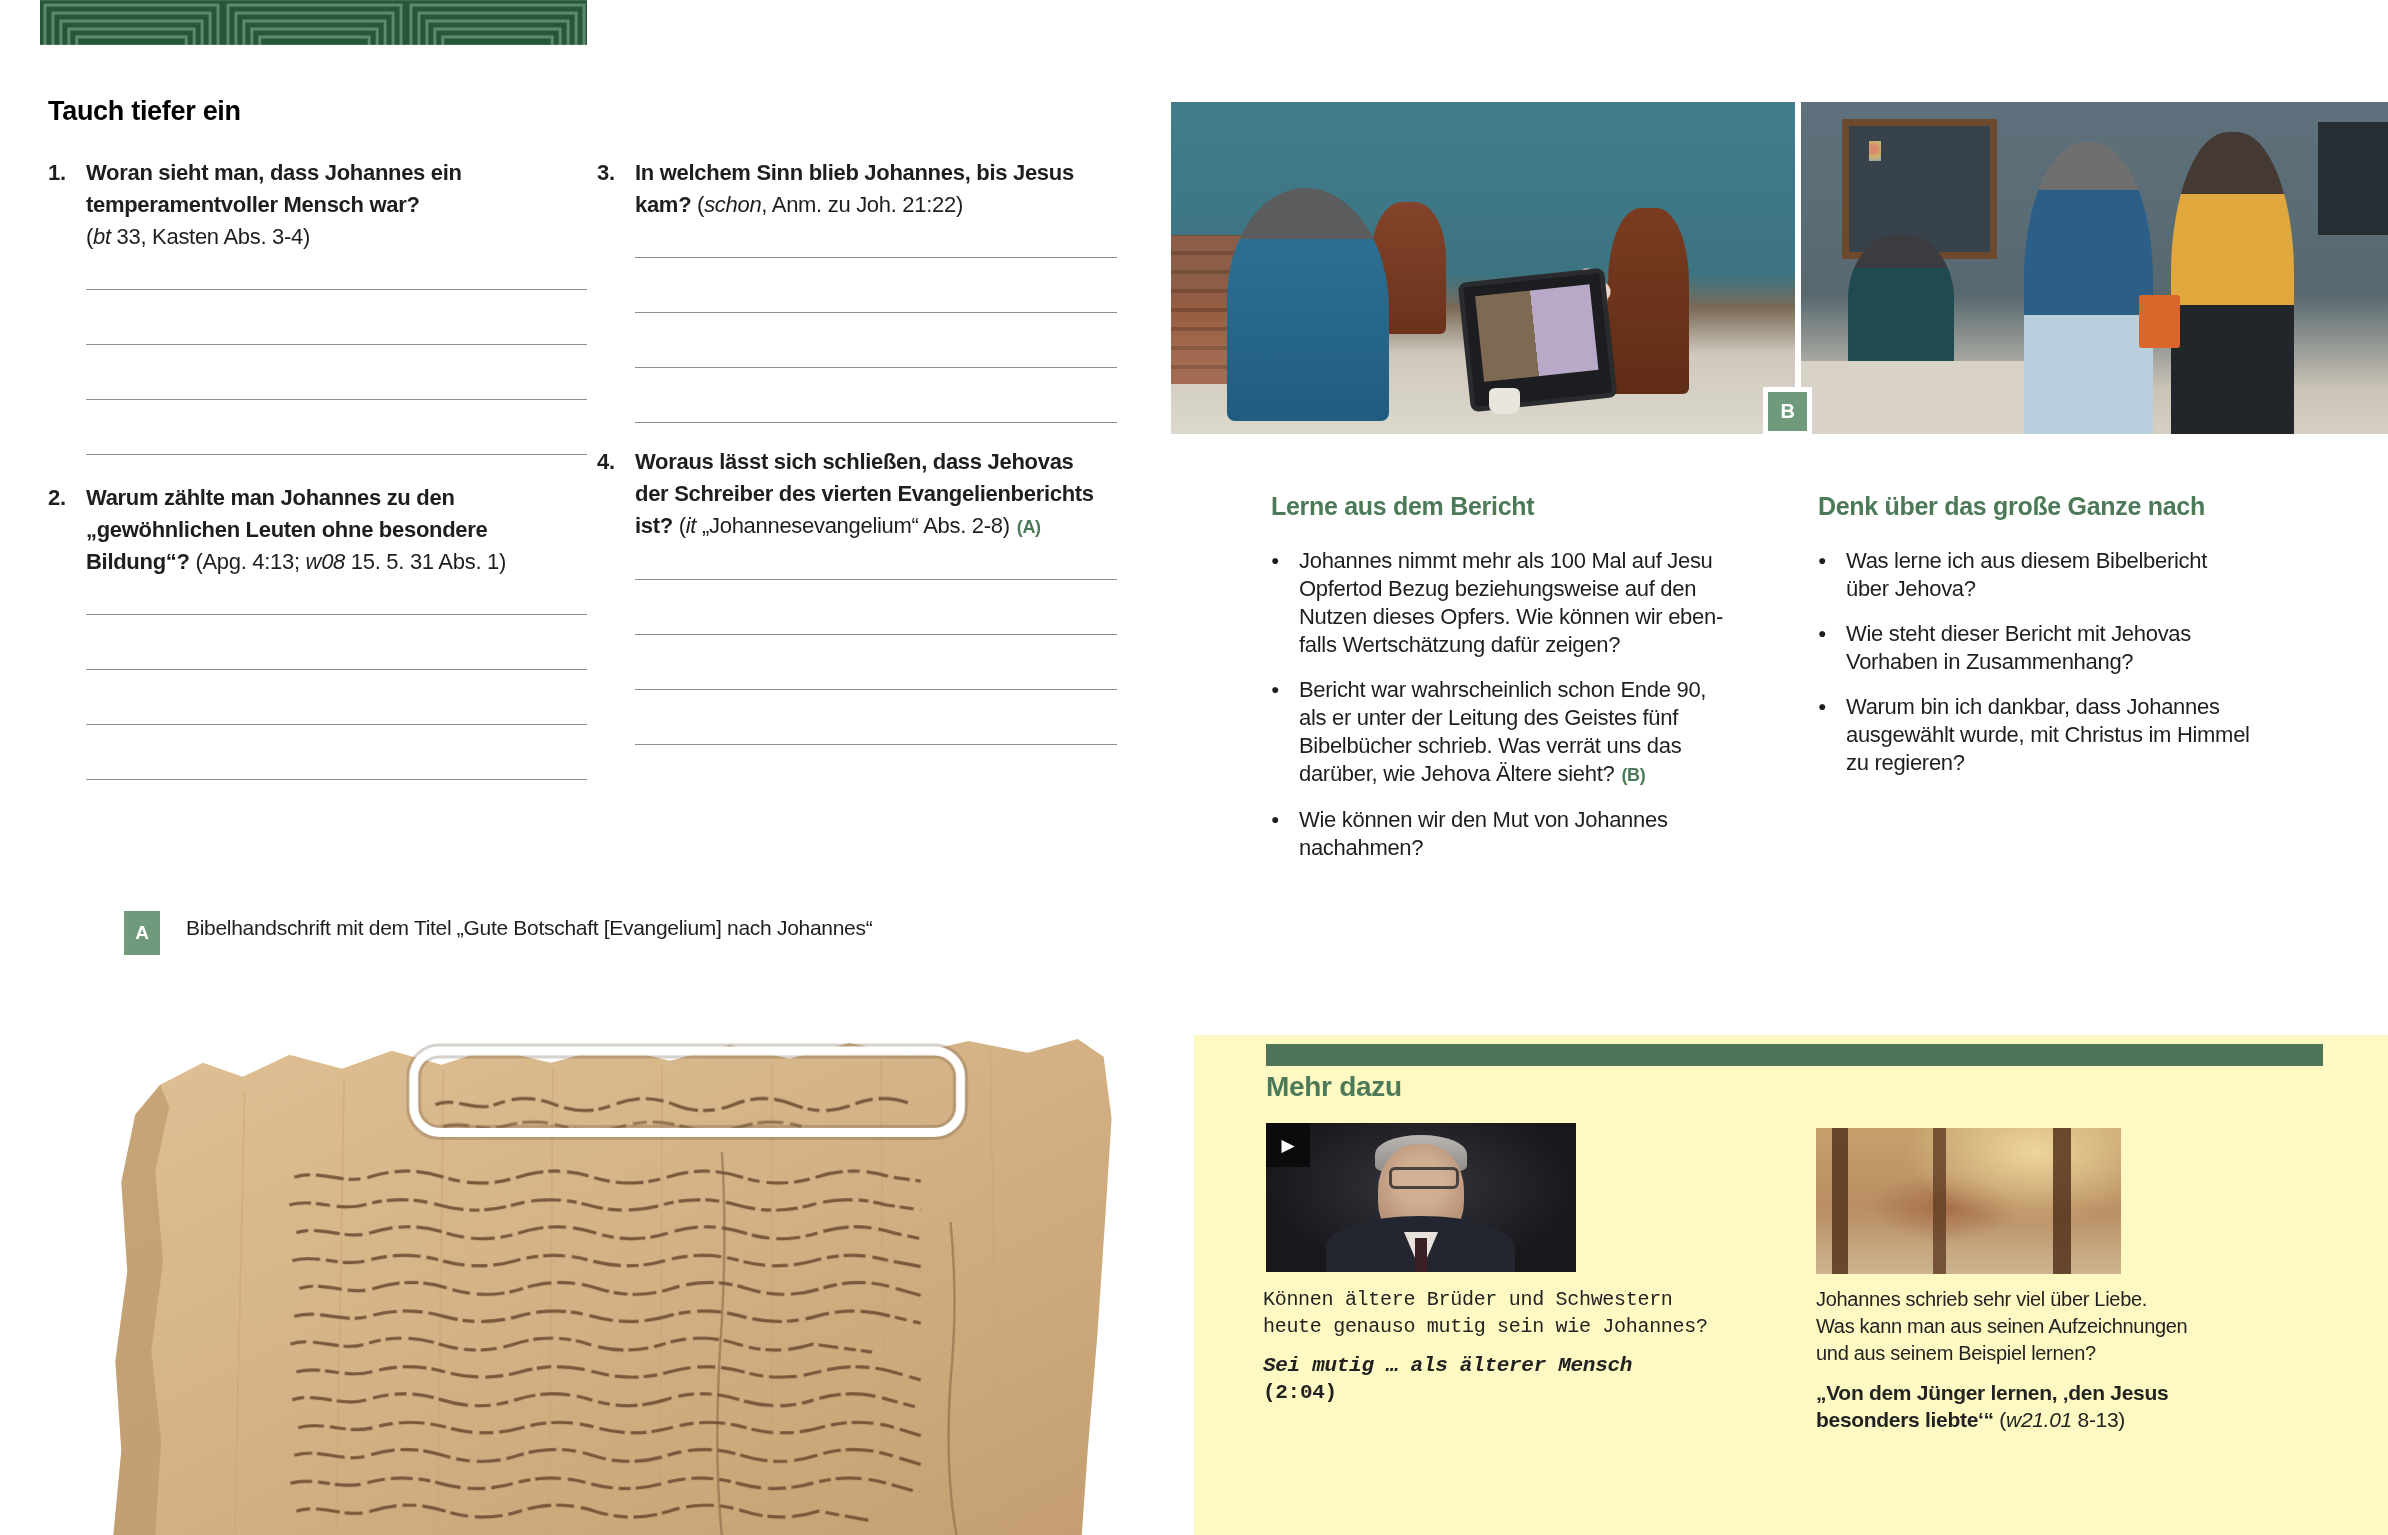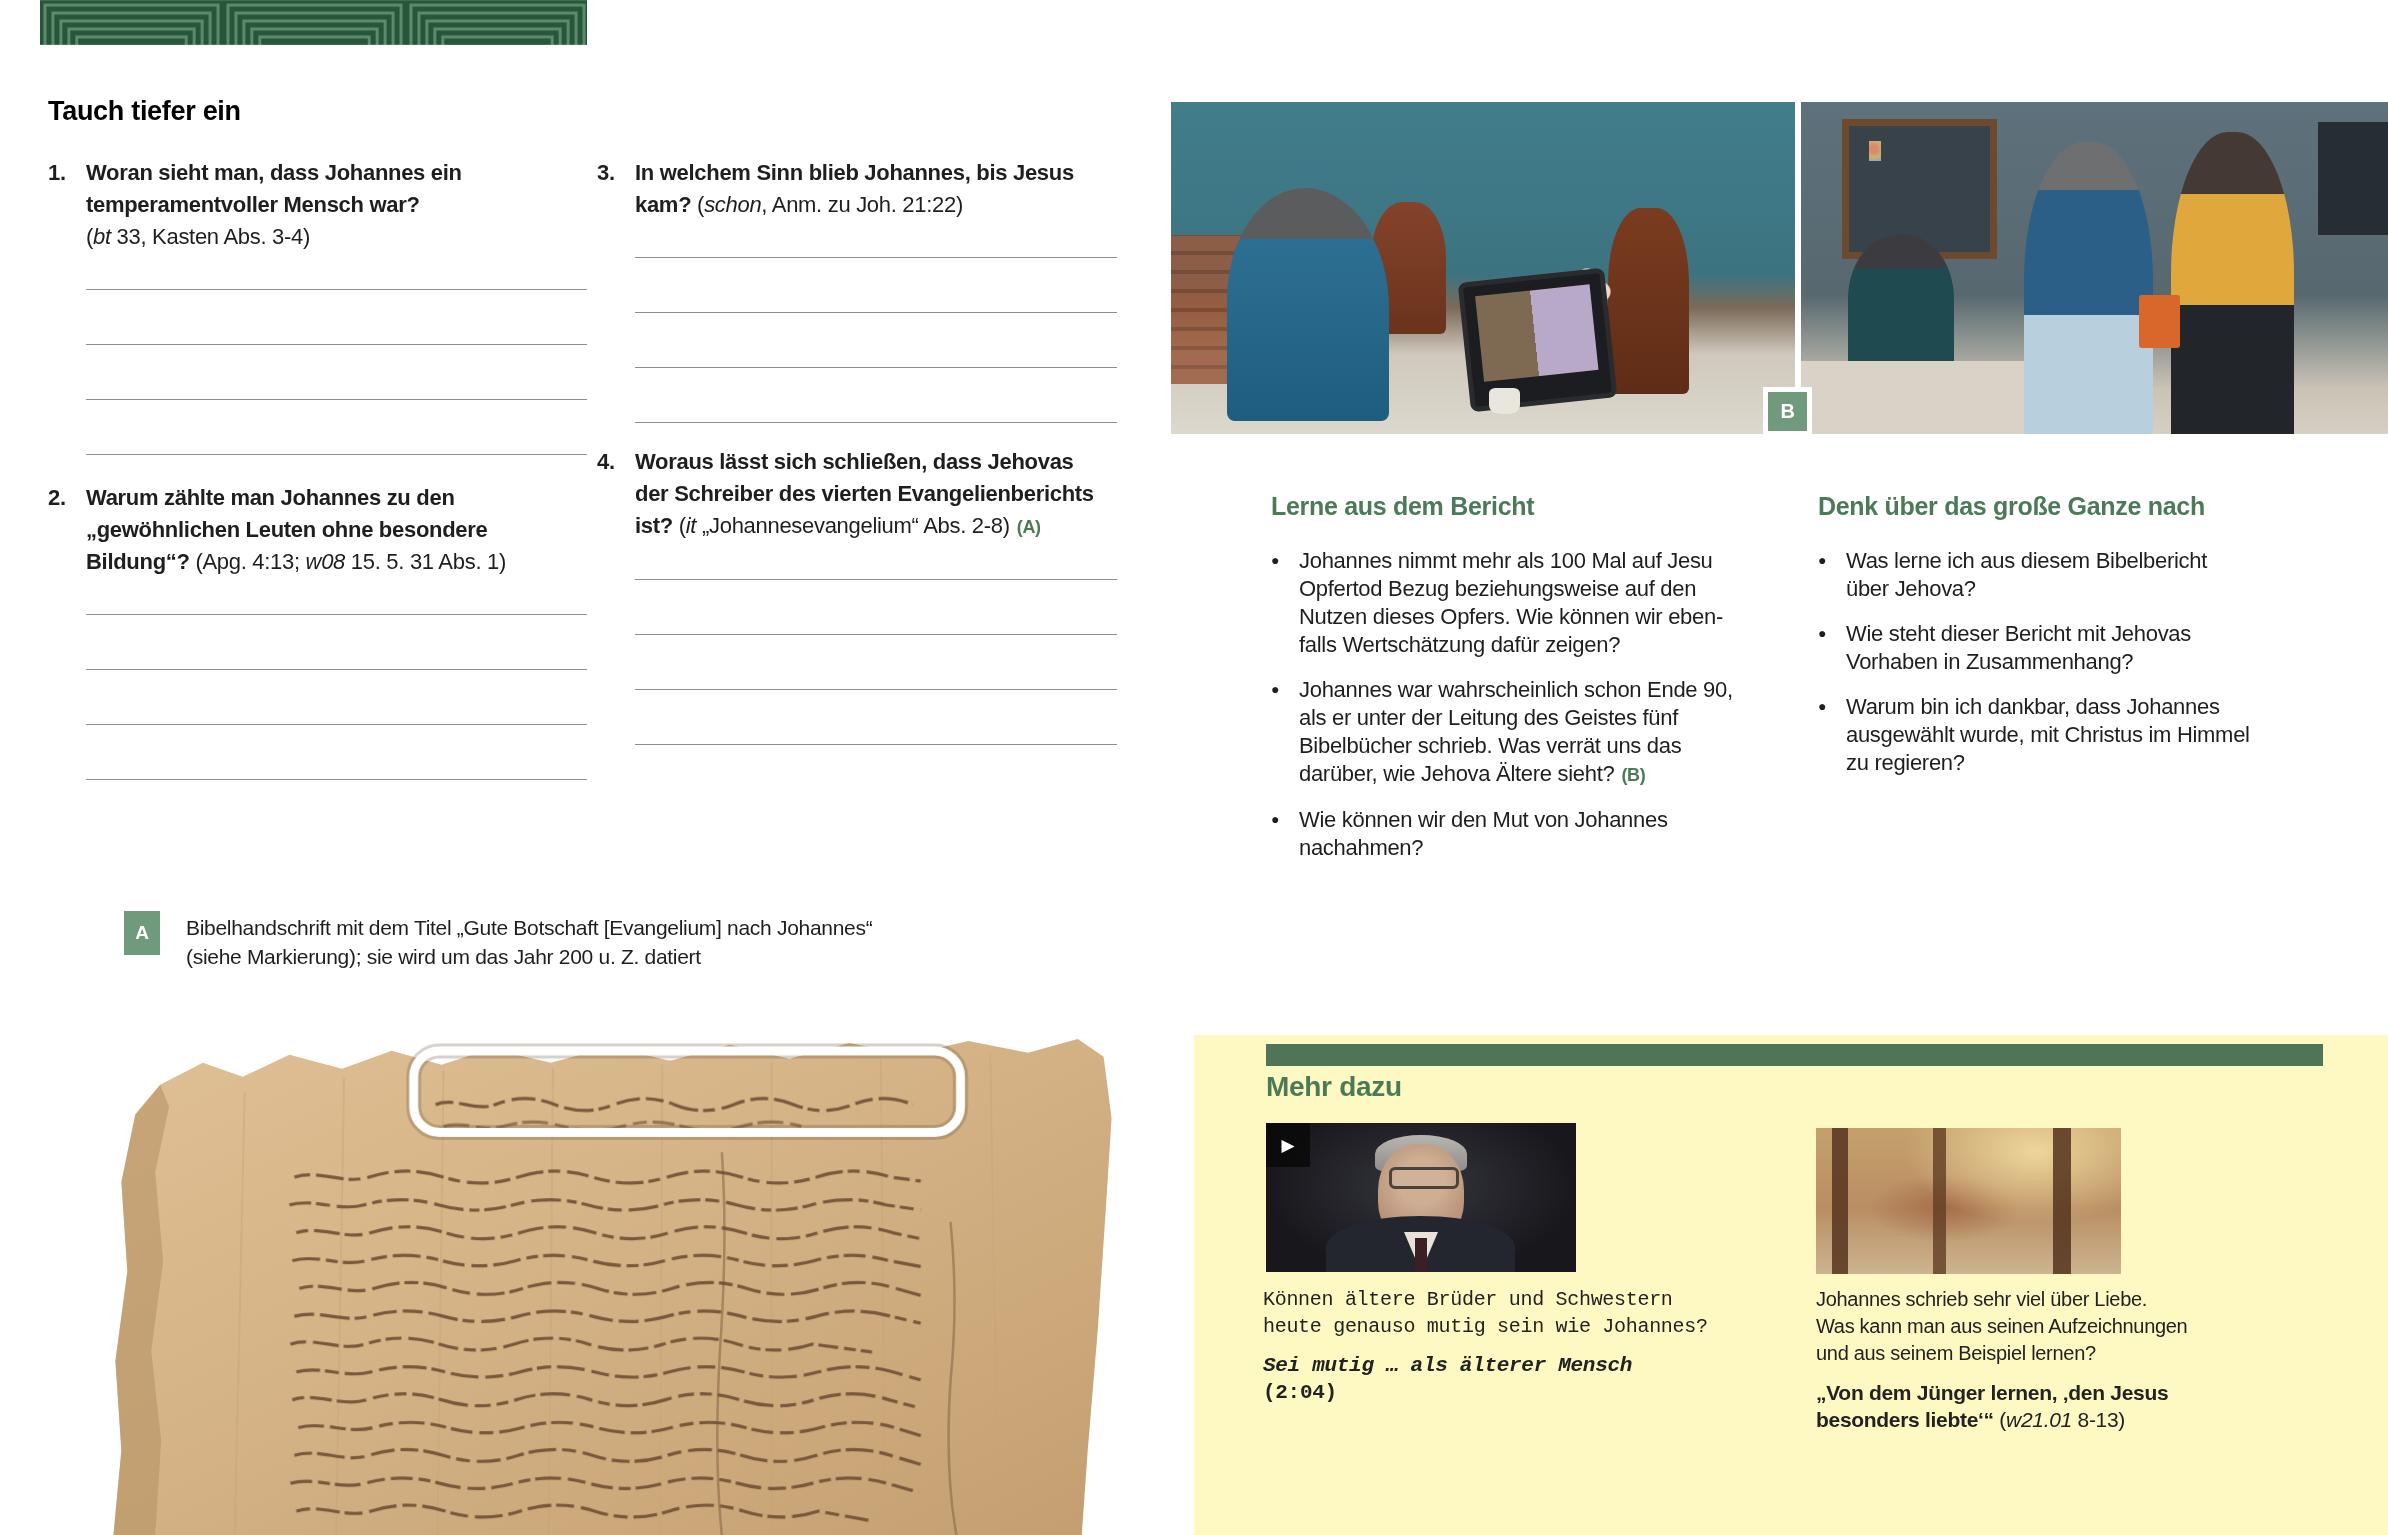--- a/index.html
+++ b/index.html
@@ -249,21 +249,21 @@
         <div class="btext">
           <div class="rline"><span class="s-n">Johannes nimmt mehr als 100 Mal auf Jesu</span></div>
           <div class="rline"><span class="s-n">Opfertod Bezug beziehungsweise auf den</span></div>
           <div class="rline"><span class="s-n">Nutzen dieses Opfers. Wie können wir eben-</span></div>
           <div class="rline"><span class="s-n">falls Wertschätzung dafür zeigen?</span></div>
         </div>
       </div>
       <div class="bullet">
         <span class="dot">●</span>
         <div class="btext">
-          <div class="rline"><span class="s-n">Johannes war wahrscheinlich schon Ende 90,</span></div>
+          <div class="rline"><span class="s-n">Bericht war wahrscheinlich schon Ende 90,</span></div>
           <div class="rline"><span class="s-n">als er unter der Leitung des Geistes fünf</span></div>
           <div class="rline"><span class="s-n">Bibelbücher schrieb. Was verrät uns das</span></div>
           <div class="rline"><span class="s-n">darüber, wie Jehova Ältere sieht?</span><span class="s-m">(B)</span></div>
         </div>
       </div>
       <div class="bullet">
         <span class="dot">●</span>
         <div class="btext">
           <div class="rline"><span class="s-n">Wie können wir den Mut von Johannes</span></div>
           <div class="rline"><span class="s-n">nachahmen?</span></div>
@@ -296,21 +296,20 @@
           <div class="rline"><span class="s-n">zu regieren?</span></div>
         </div>
       </div>
     </div>
 </div>
 
 <div class="capA">
   <div class="badge" id="badgeA">A</div>
   <div class="capA-text">
       <div class="rline"><span class="s-n">Bibelhandschrift mit dem Titel „Gute Botschaft [Evangelium] nach Johannes“</span></div>
-      <div class="rline"><span class="s-n">(siehe Markierung); sie wird um das Jahr 200 u. Z. datiert</span></div>
     </div>
 </div>
 
 <svg class="papyrus" width="1055" height="512" viewBox="0 0 1060 515">
   <defs>
     <linearGradient id="tan" x1="0" y1="0" x2="1" y2="1">
       <stop offset="0" stop-color="#dfc094"></stop>
       <stop offset="0.5" stop-color="#d3b184"></stop>
       <stop offset="1" stop-color="#c49e70"></stop>
     </linearGradient>

